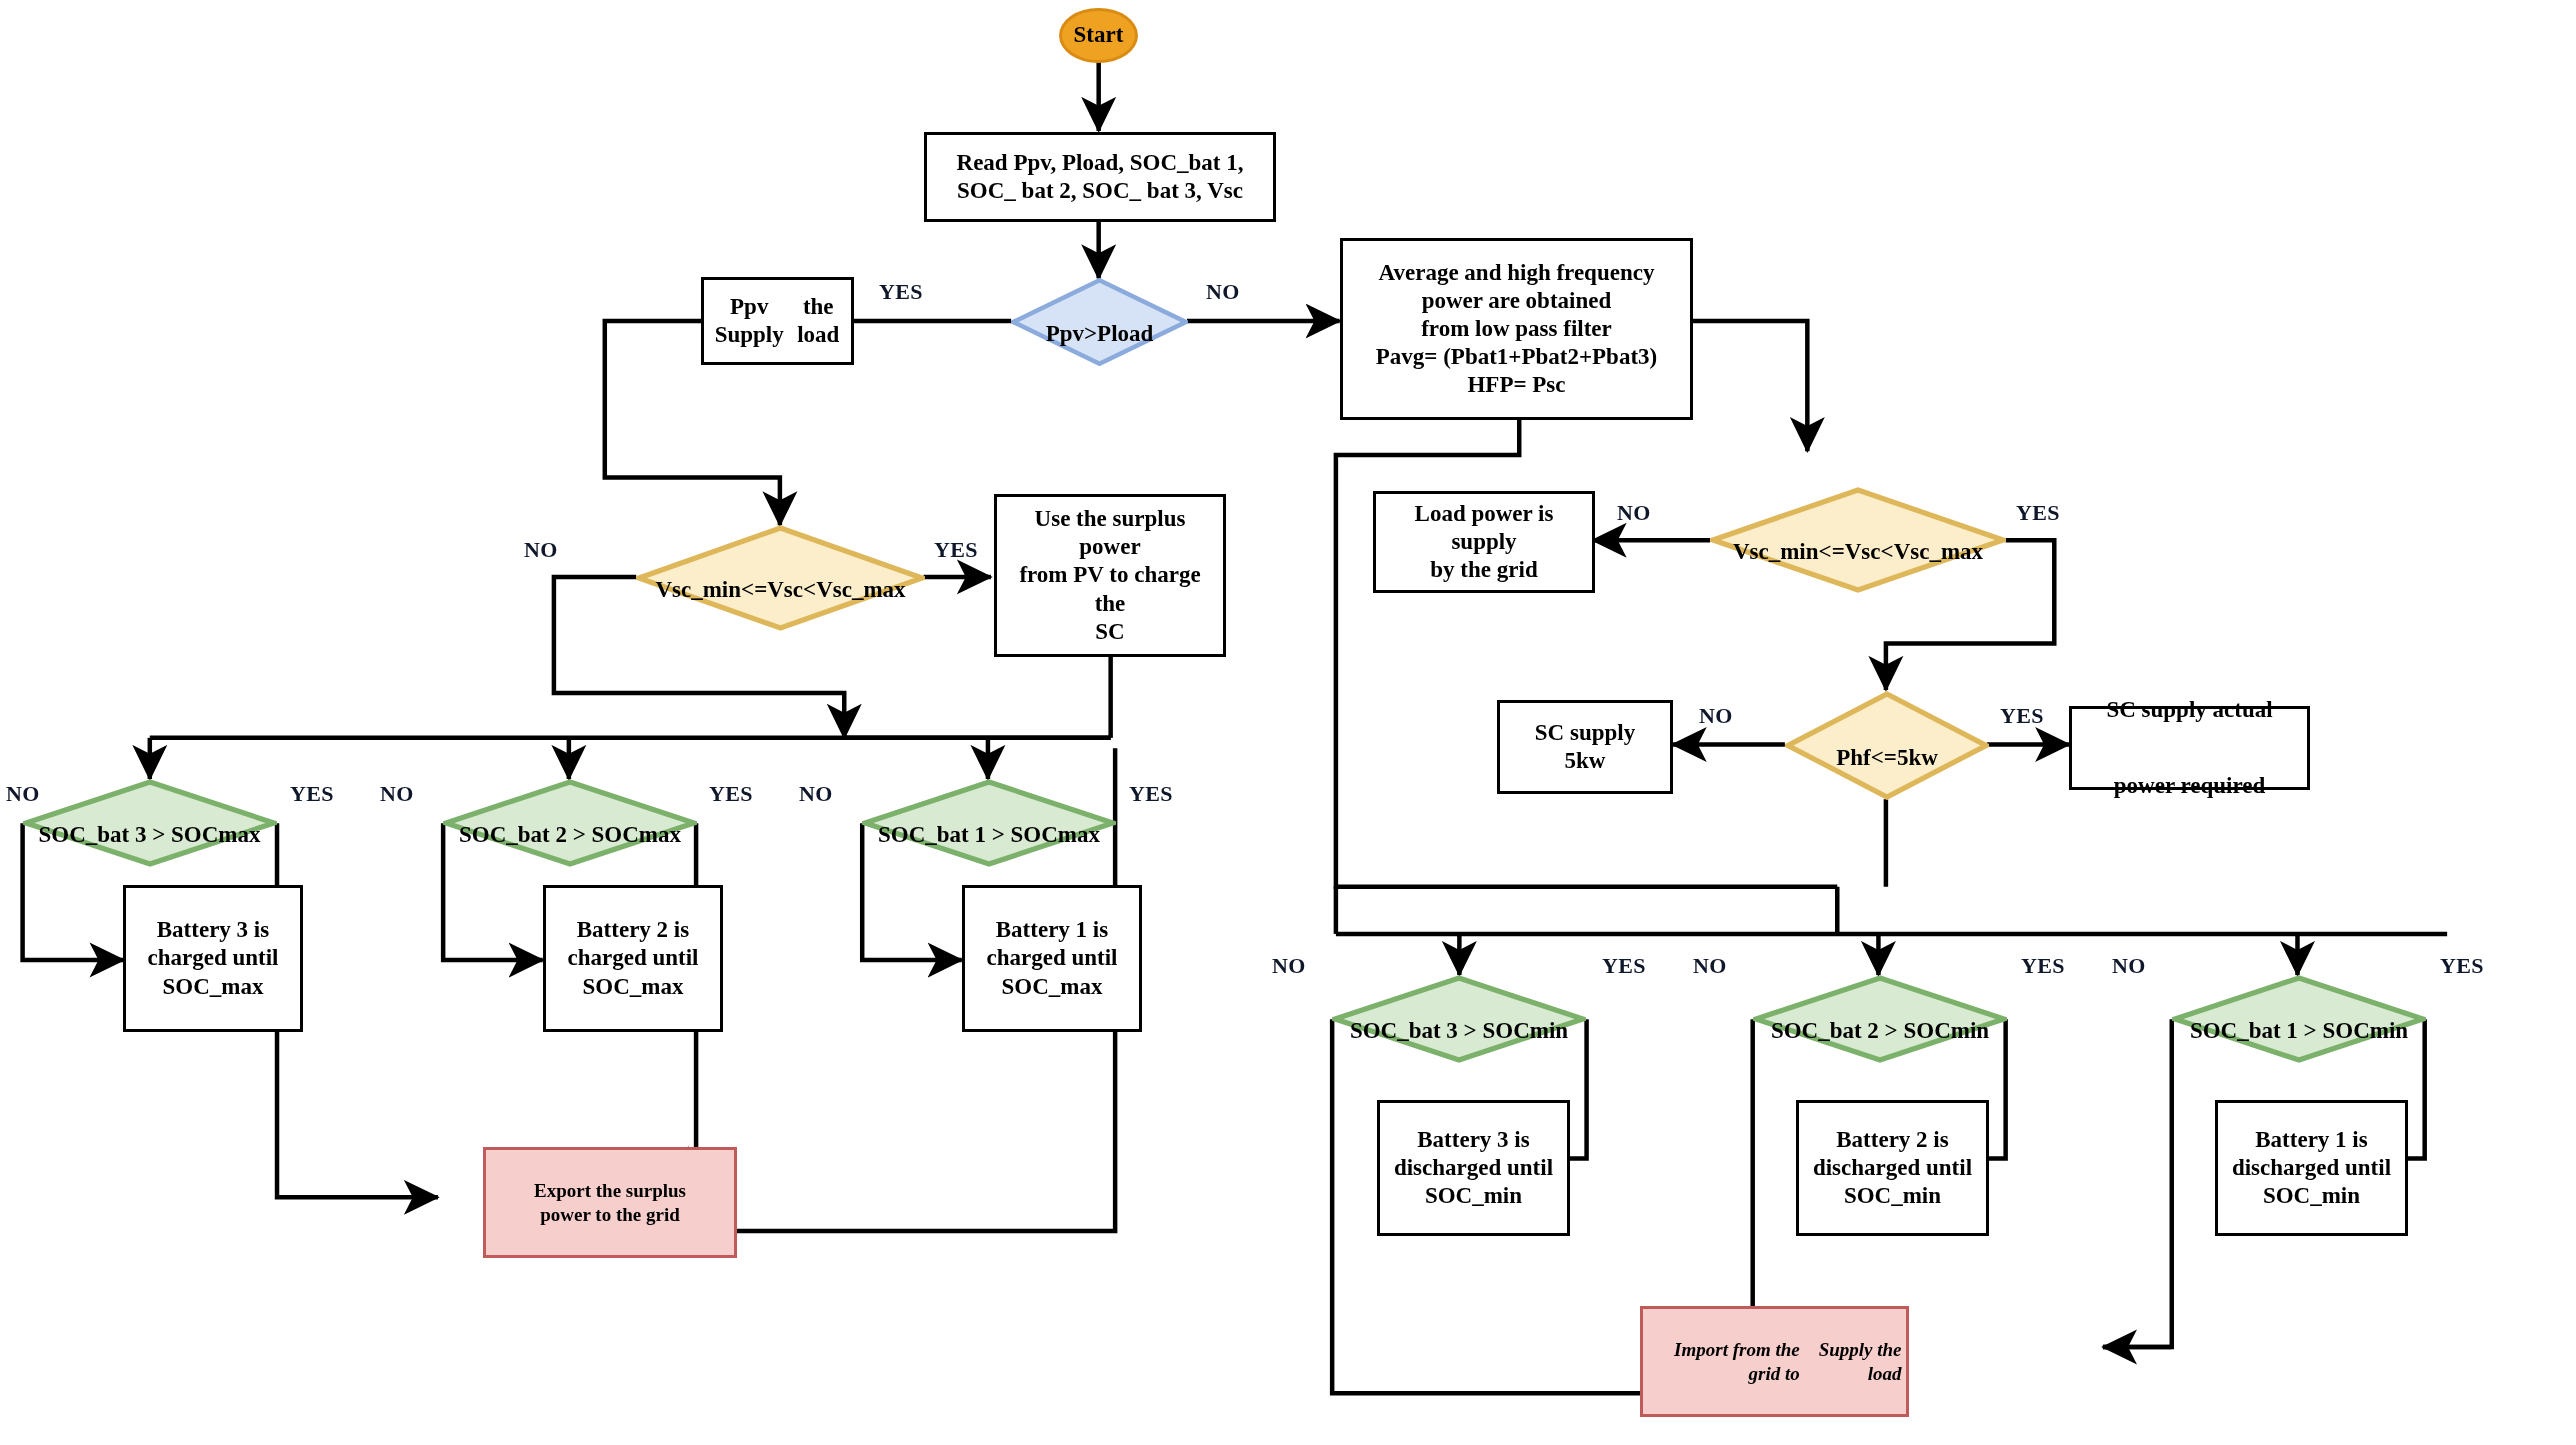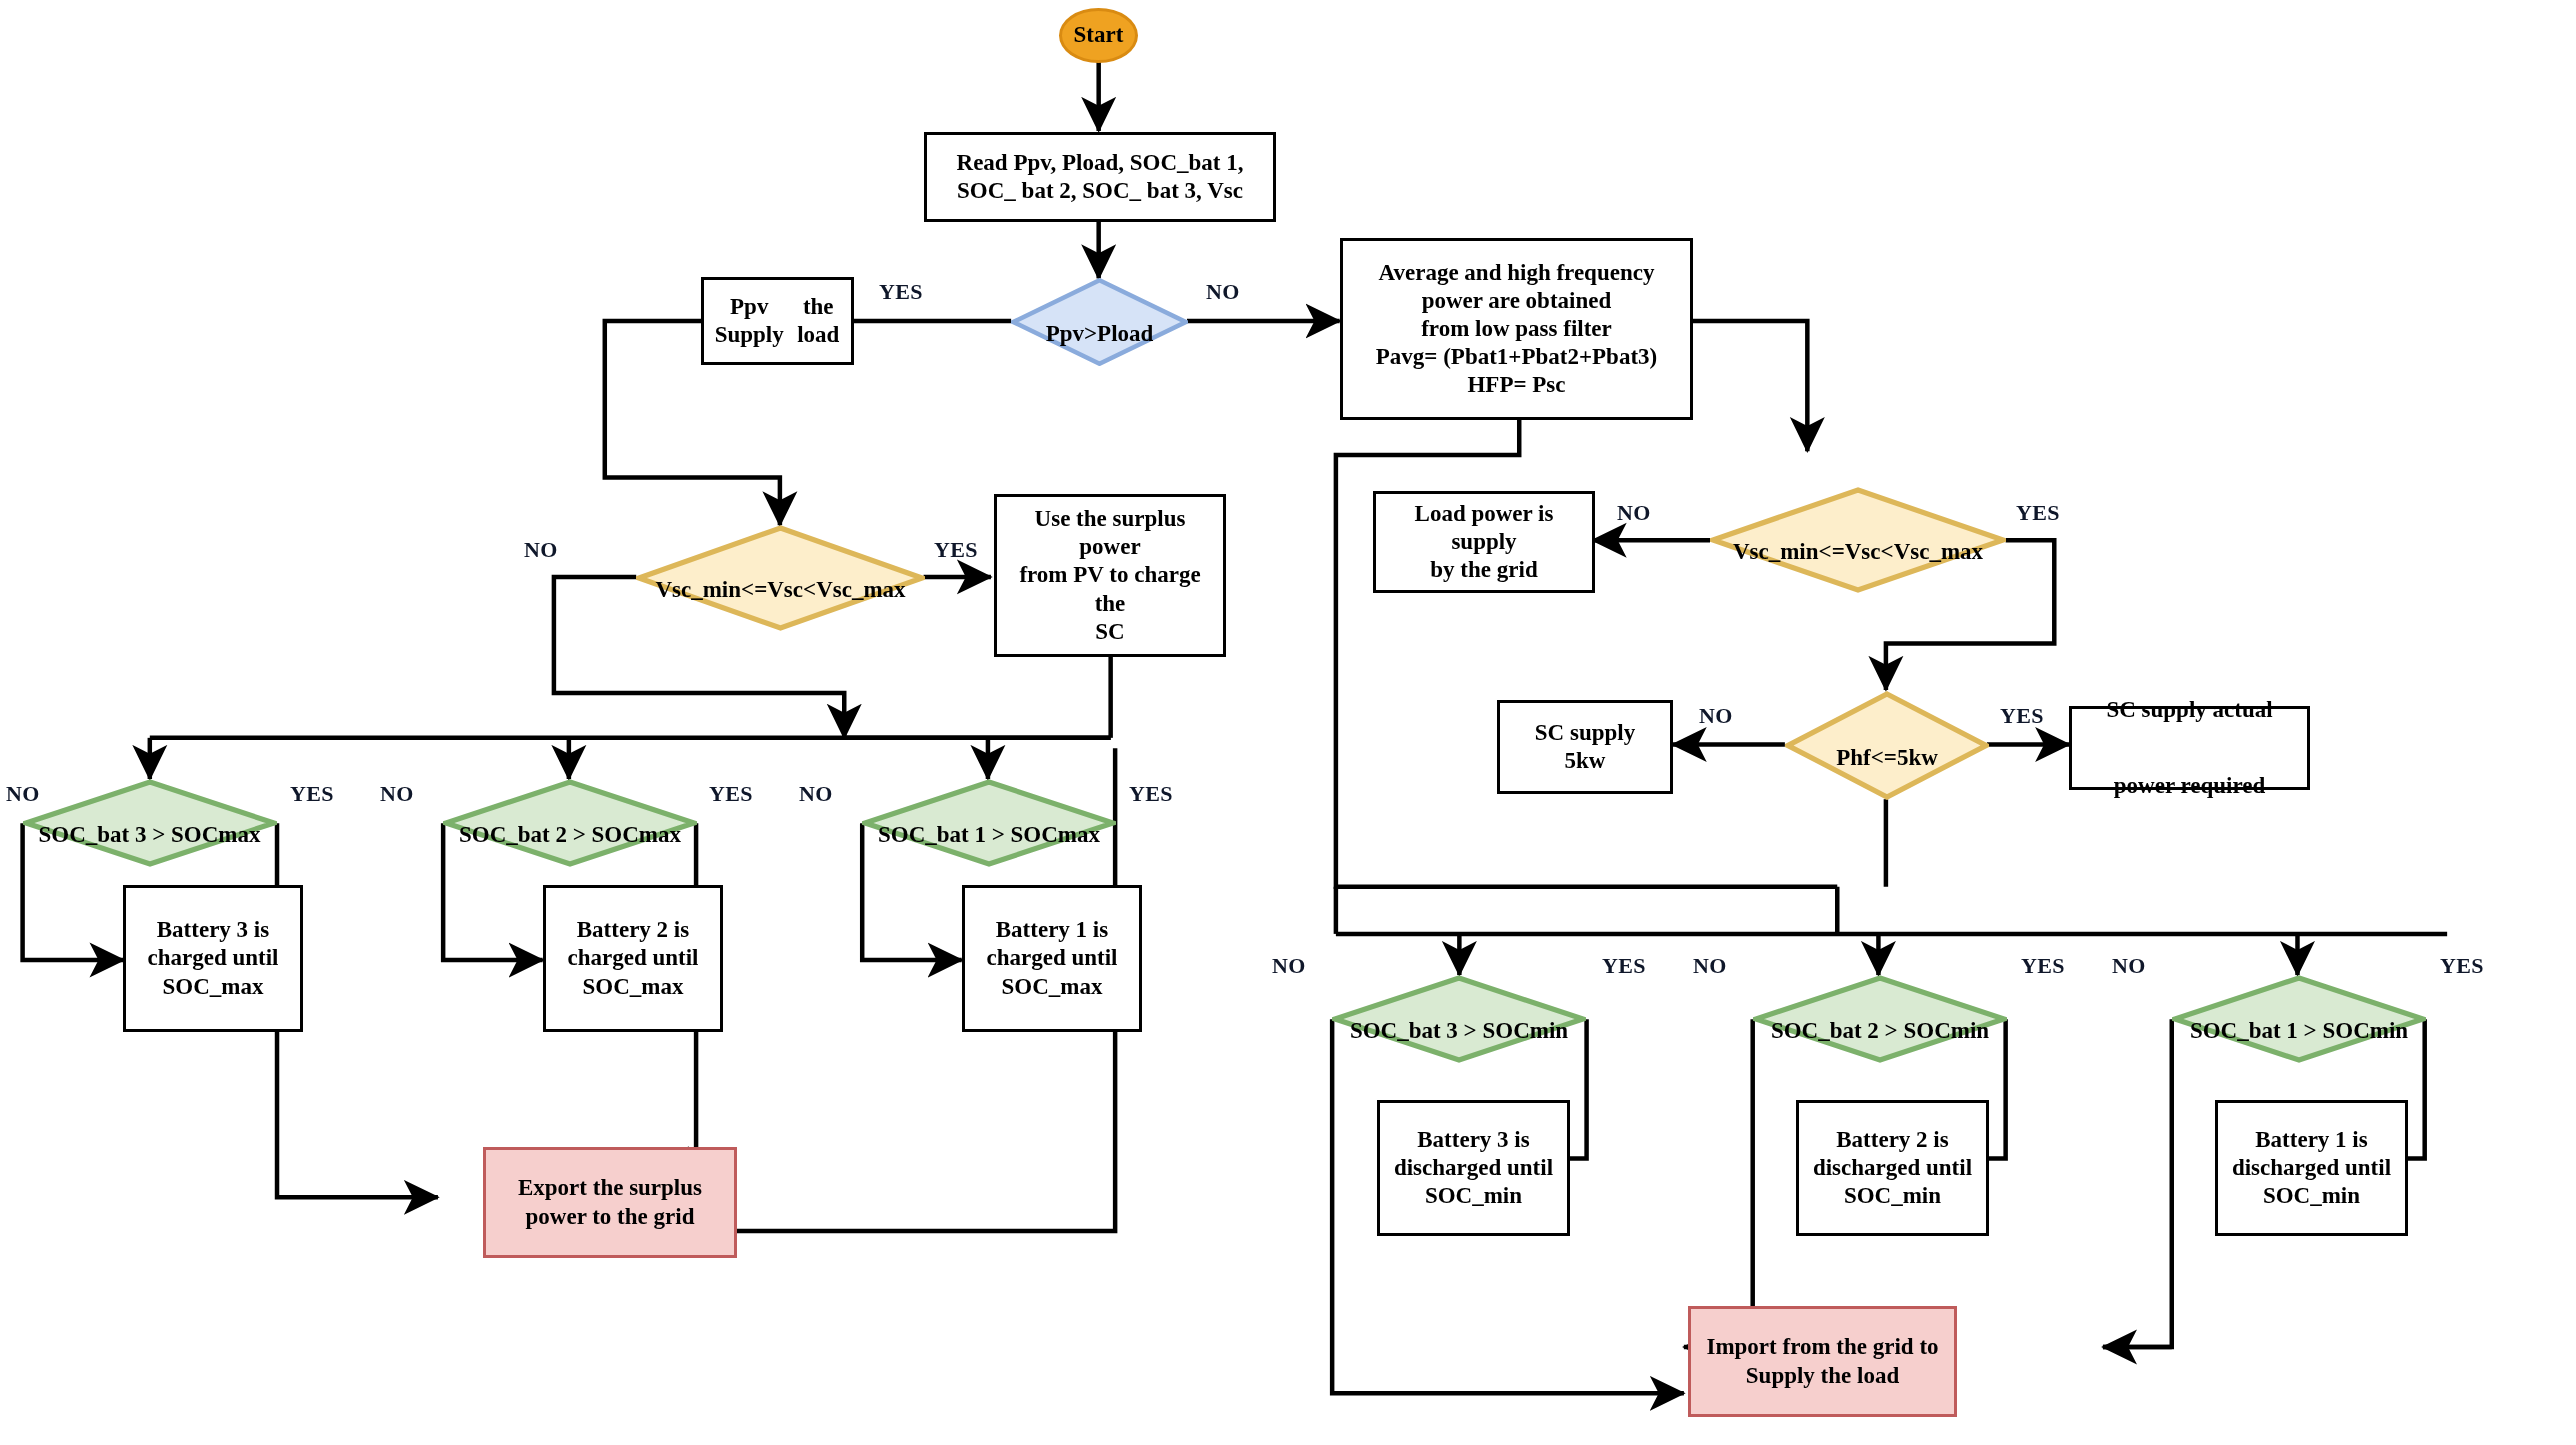--- a/index.html
+++ b/index.html
@@ -45,21 +45,21 @@
   }
   .term {
     border: 3.7px solid #d98b12;
     background: #efa221;
     border-radius: 50%;
     font-size: 23px;
   }
   .accent-red {
     border: 3.7px solid #bf5b5b;
     background: #f6cfcd;
-    font-size: 23px;
+    font-size: 19px;
     padding: 3px 4.5px;
     text-align: right;
   }
   
   .dec {
     position: absolute;
     z-index: 3;
   }
   .dec .shape {
     position: absolute;
@@ -326,21 +326,21 @@
     <span>discharged until</span>
     <span>SOC_min</span>
   </div>
 
   <div class="node proc" style="left:2215px; top:1100px; width:193px; height:136px; flex-direction:column;">
     <span>Battery 1 is</span>
     <span>discharged until</span>
     <span>SOC_min</span>
   </div>
 
-  <div class="node accent-red" style="left:1688px; top:1306px; width:269px; height:111px; flex-direction:column;">
+  <div class="node accent-red" style="left:1640px; top:1306px; width:269px; height:111px; flex-direction:row;font-style:italic;">
     <span>Import from the grid to</span>
     <span>Supply the load</span>
   </div>
 
   <div class="edge-label" style="left:879px; top:279px;">YES</div>
   <div class="edge-label" style="left:1206px; top:279px;">NO</div>
 
   <div class="edge-label" style="left:524px;  top:537px;">NO</div>
   <div class="edge-label" style="left:934px; top:537px;">YES</div>
 

